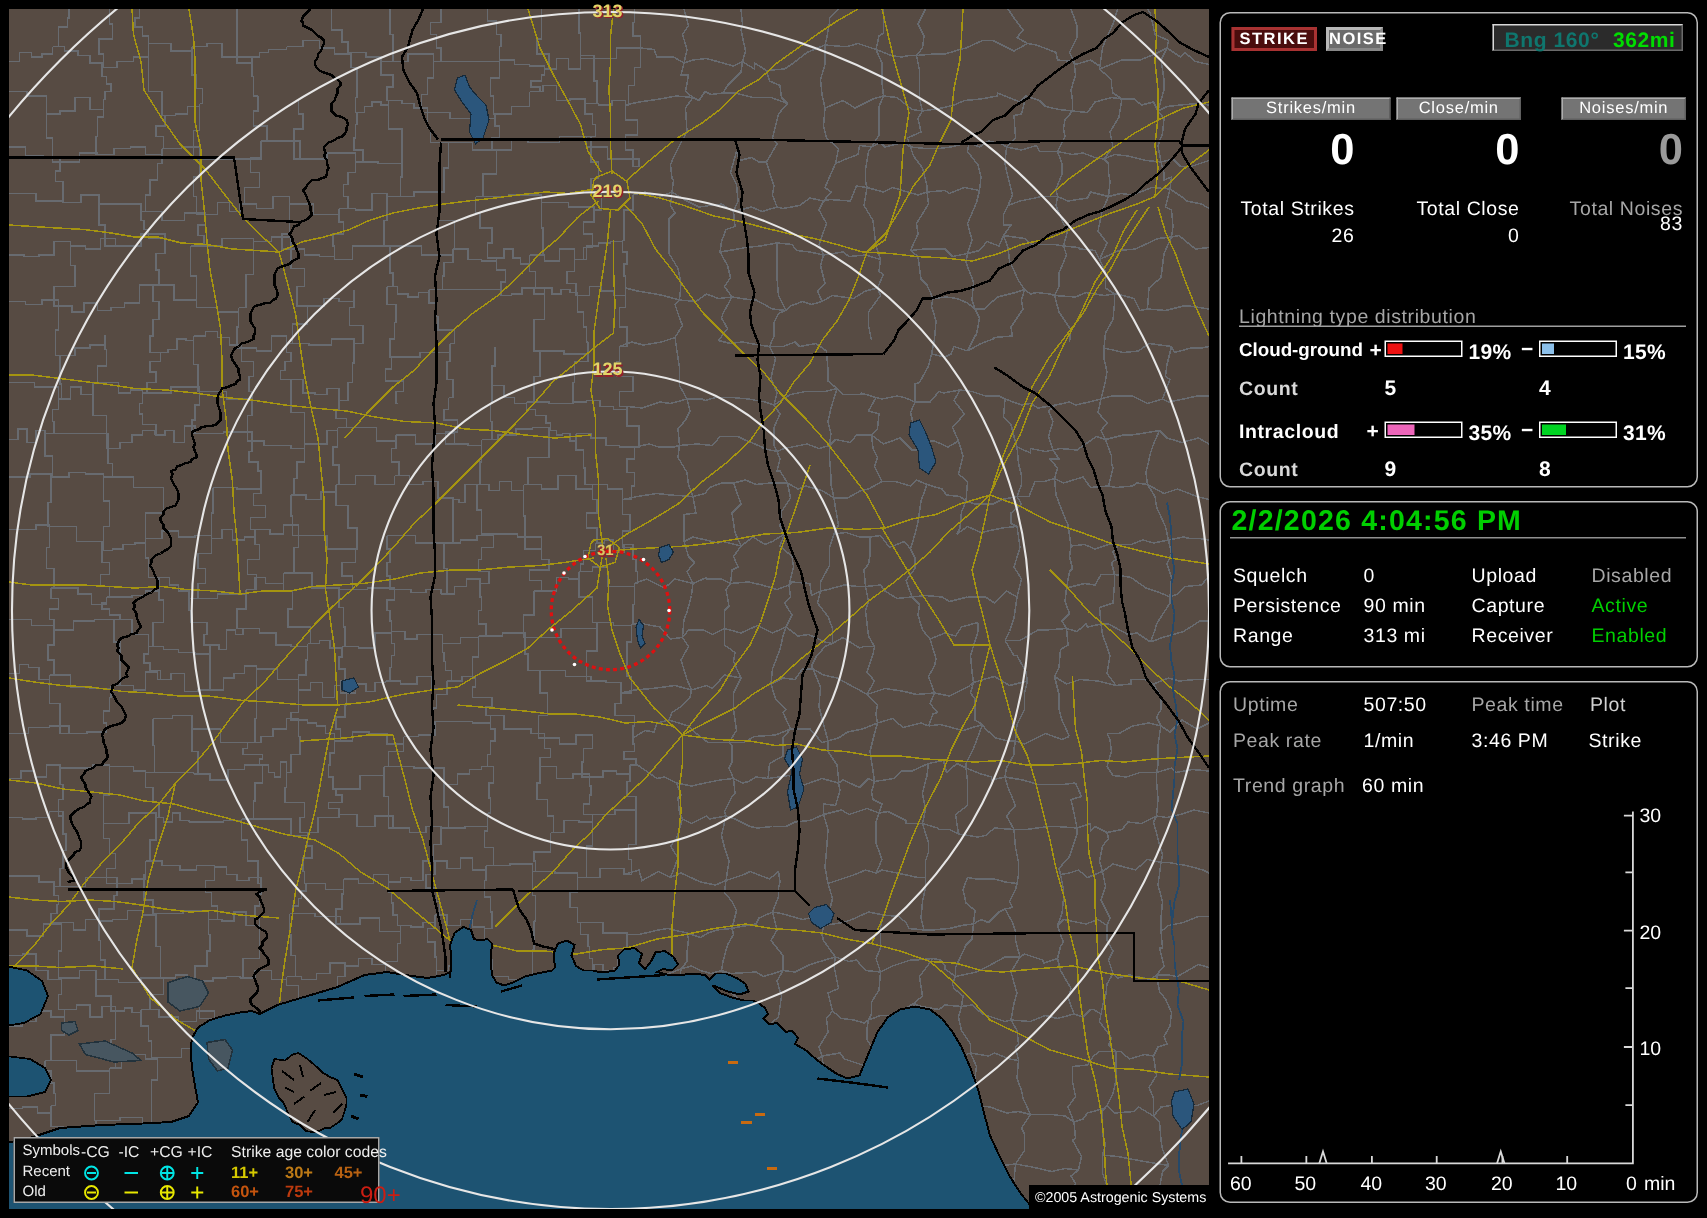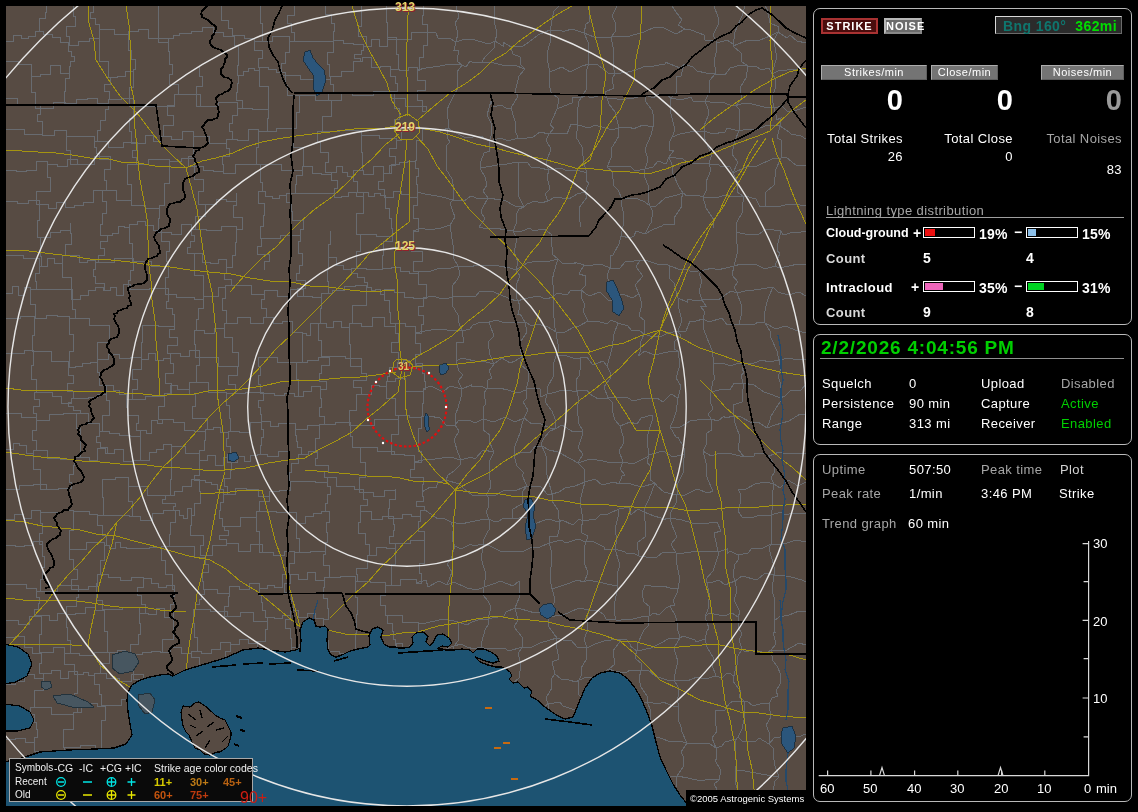--- a/index.html
+++ b/index.html
@@ -97,31 +97,31 @@
 
 <div class="abs" style="left:686px;top:790px;width:120px;height:16px;background:#000"></div>
 <div class="abs" style="left:690px;top:793px;font-size:9.5px;color:#fff;white-space:nowrap">©2005 Astrogenic Systems</div>
 <div class="panel" style="top:8px;height:317px"></div>
 <div class="abs" style="left:821px;top:18px;width:57px;height:16px;background:#4a0d0d;border:2px solid #a83232;color:#fff;font-size:11px;font-weight:bold;letter-spacing:1px;text-align:center;line-height:12px">STRIKE</div>
 <div class="abs" style="left:884px;top:18px;width:38px;height:16px;background:#6b6b6b;border:2px solid;border-color:#b8b8b8 #888 #888 #b8b8b8;color:#fff;font-size:11px;font-weight:bold;letter-spacing:1px;text-align:center;line-height:12px">NOISE</div>
 <div class="abs" style="left:995px;top:16px;width:127px;height:18px;background:#2b2b2b;border:1px solid;border-color:#d8d8d8 #6a6a6a #6a6a6a #d8d8d8"></div>
 <div class="abs" style="left:1003px;top:18px;font-size:14px;font-weight:bold;color:#0f766e;letter-spacing:.4px">Bng 160°</div>
 <div class="abs" style="left:1117px;top:18px;font-size:14px;font-weight:bold;color:#00dd00;letter-spacing:.4px;transform:translateX(-100%)">362mi</div>
 <div class="btn" style="left:821px;top:65px;width:106px">Strikes/min</div>
-<div class="btn" style="left:931px;top:65px;width:67px">Close/min</div>
+<div class="btn" style="left:931px;top:65px;width:83px">Close/min</div>
 <div class="btn" style="left:1041px;top:65px;width:83px">Noises/min</div>
 <div class="abs" style="left:903px;top:84px;font-size:29px;font-weight:bold;color:#fff;transform:translateX(-100%)">0</div>
 <div class="abs" style="left:1013px;top:84px;font-size:29px;font-weight:bold;color:#fff;transform:translateX(-100%)">0</div>
 <div class="abs" style="left:1122px;top:84px;font-size:29px;font-weight:bold;color:#9a9a9a;transform:translateX(-100%)">0</div>
 <div class="lbl" style="left:903px;top:131px;transform:translateX(-100%)">Total Strikes</div>
 <div class="lbl" style="left:903px;top:149px;transform:translateX(-100%)">26</div>
 <div class="lbl" style="left:1013px;top:131px;transform:translateX(-100%)">Total Close</div>
 <div class="lbl" style="left:1013px;top:149px;transform:translateX(-100%)">0</div>
 <div class="lbl gray" style="left:1122px;top:131px;transform:translateX(-100%)">Total Noises</div>
-<div class="lbl" style="left:1122px;top:162px;transform:translateX(-100%)">83</div>
+<div class="lbl" style="left:1122px;top:141px;transform:translateX(-100%)">83</div>
 <div class="lbl gray" style="left:826px;top:203px">Lightning type distribution</div>
 <div class="abs" style="left:826px;top:217px;width:298px;border-top:1px solid #9f9f9f"></div>
 <div class="lbl" style="left:826px;top:226px;font-weight:bold;letter-spacing:0;font-size:12.5px">Cloud-ground</div>
 <div class="pct" style="left:913px;top:225px">+</div>
 <div class="gauge" style="left:923px;top:227px">
     <div class="gfill" style="width:10px;background:#ee1111"></div>
   </div>
 <div class="pct" style="left:979px;top:226px">19%</div>
 <div class="pct" style="left:1014px;top:224px">−</div>
 <div class="gauge" style="left:1026px;top:227px">

